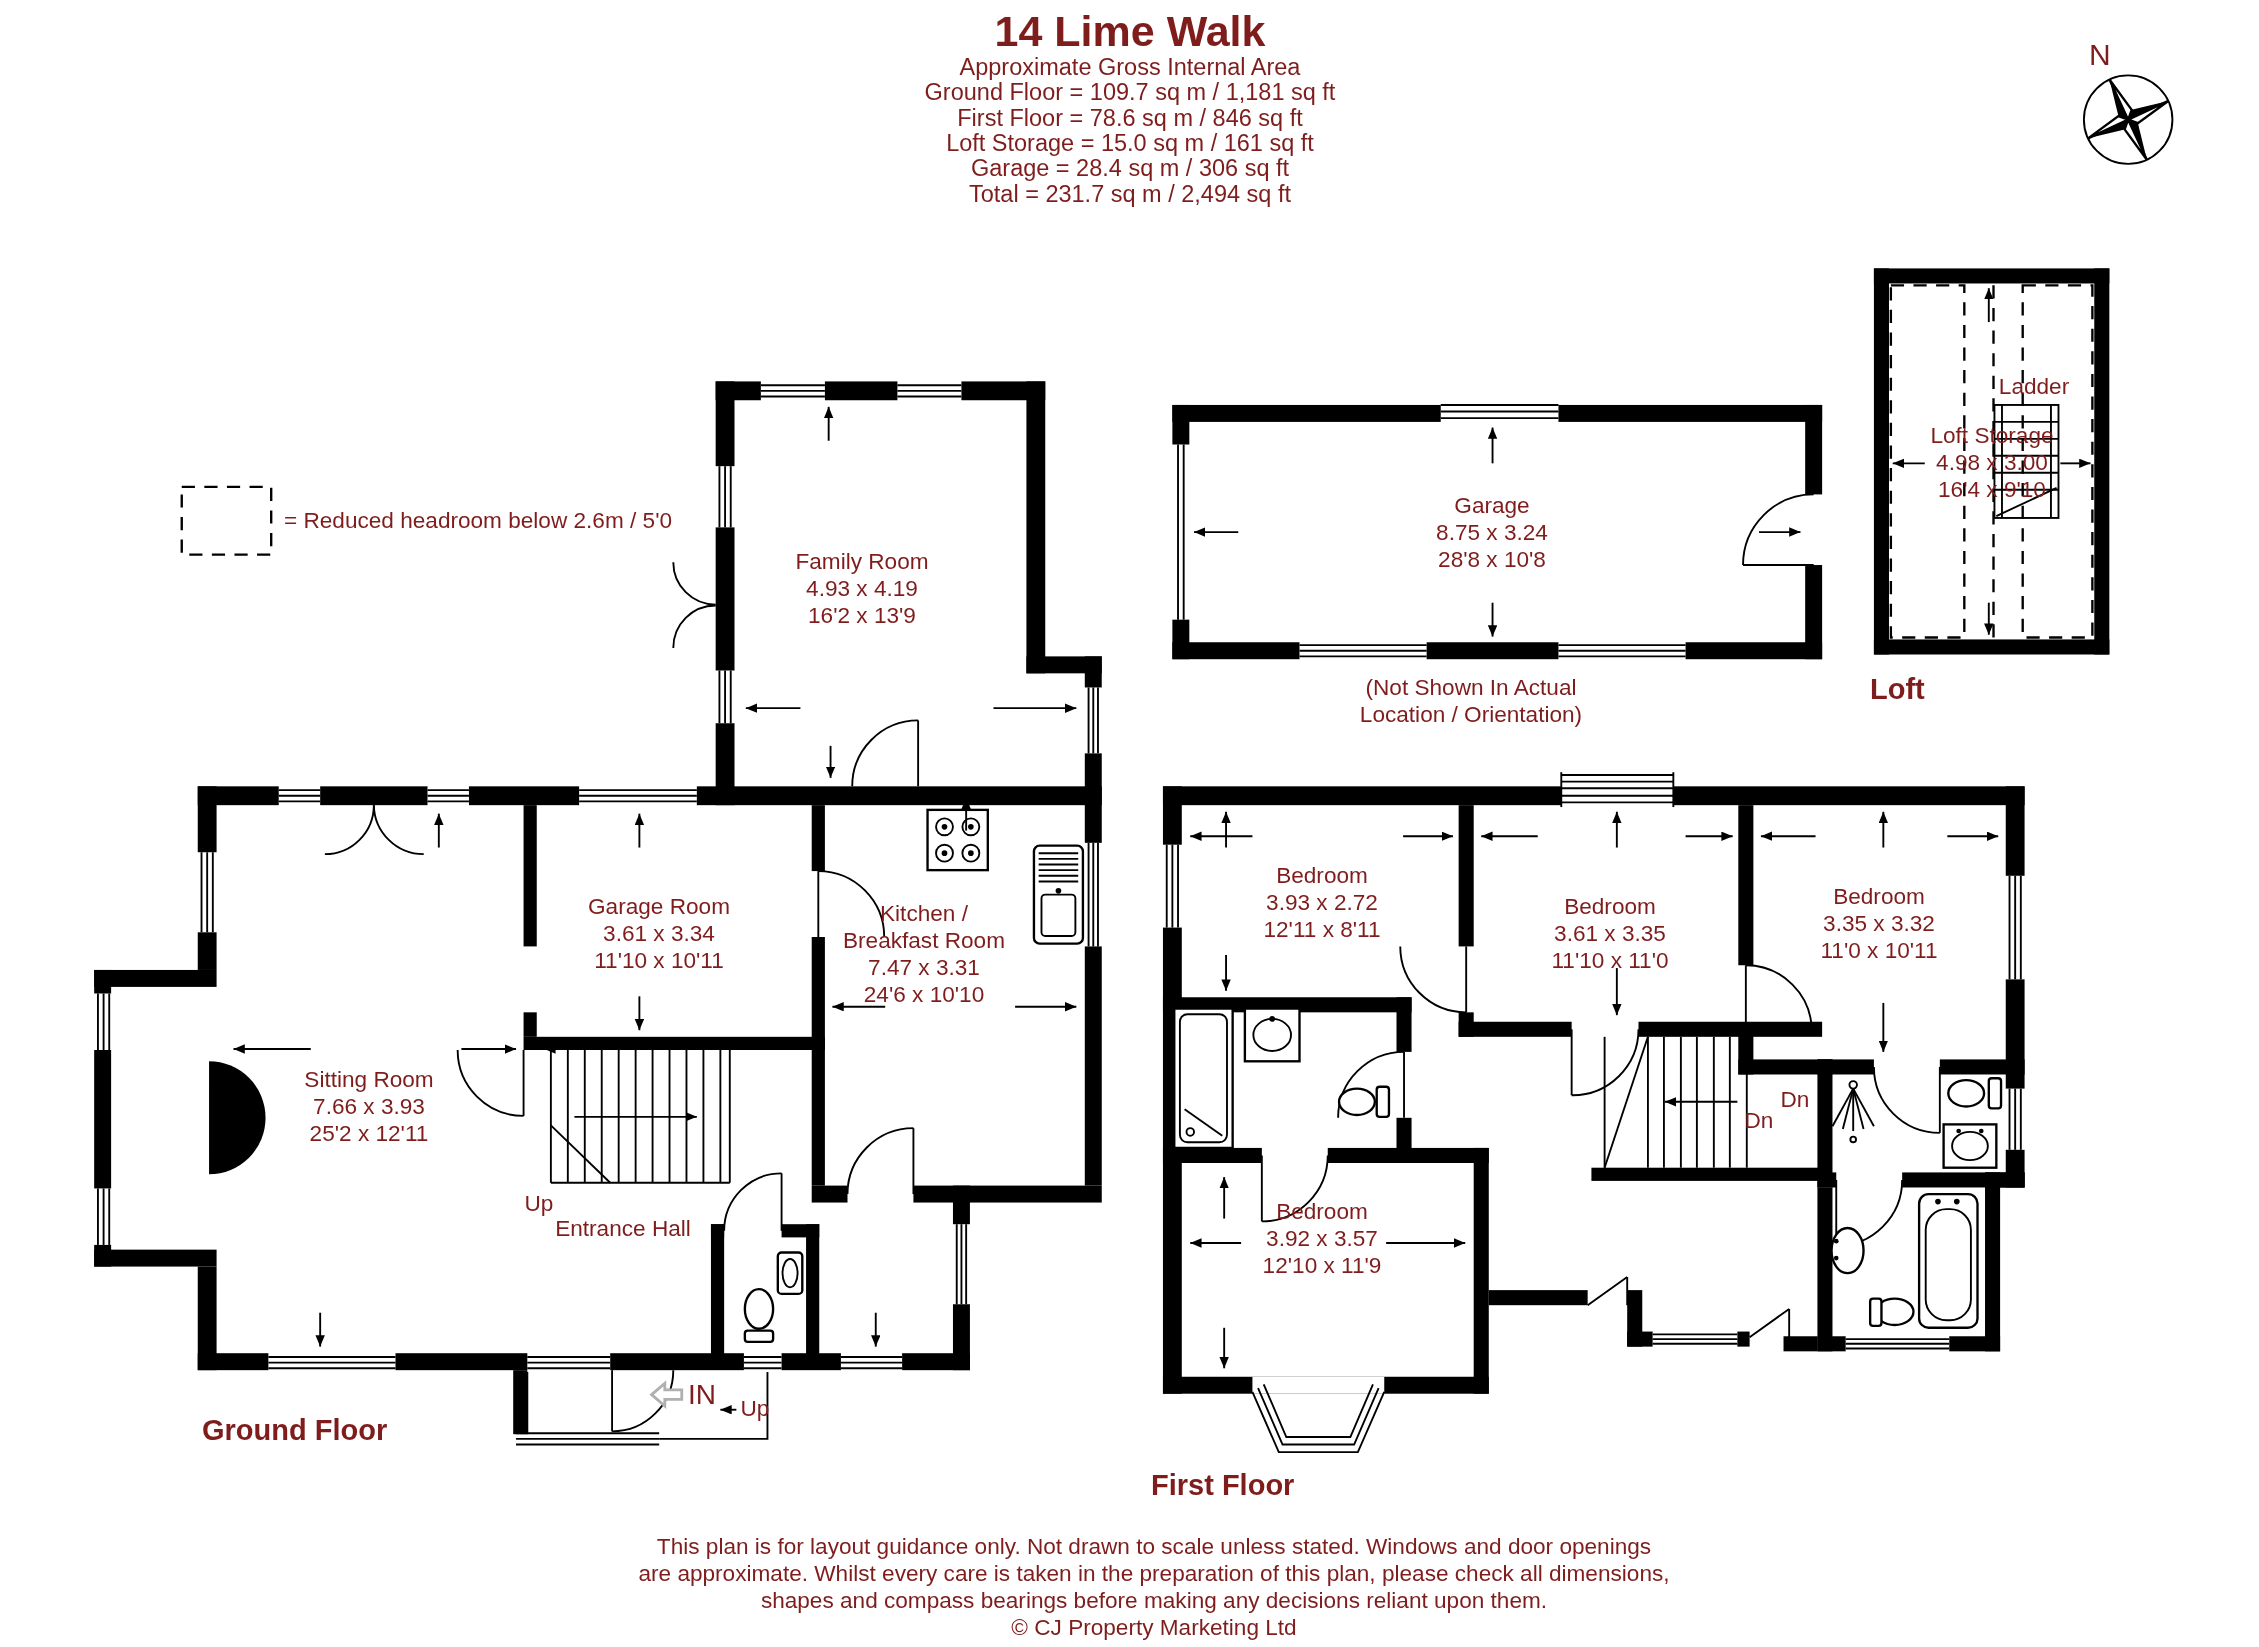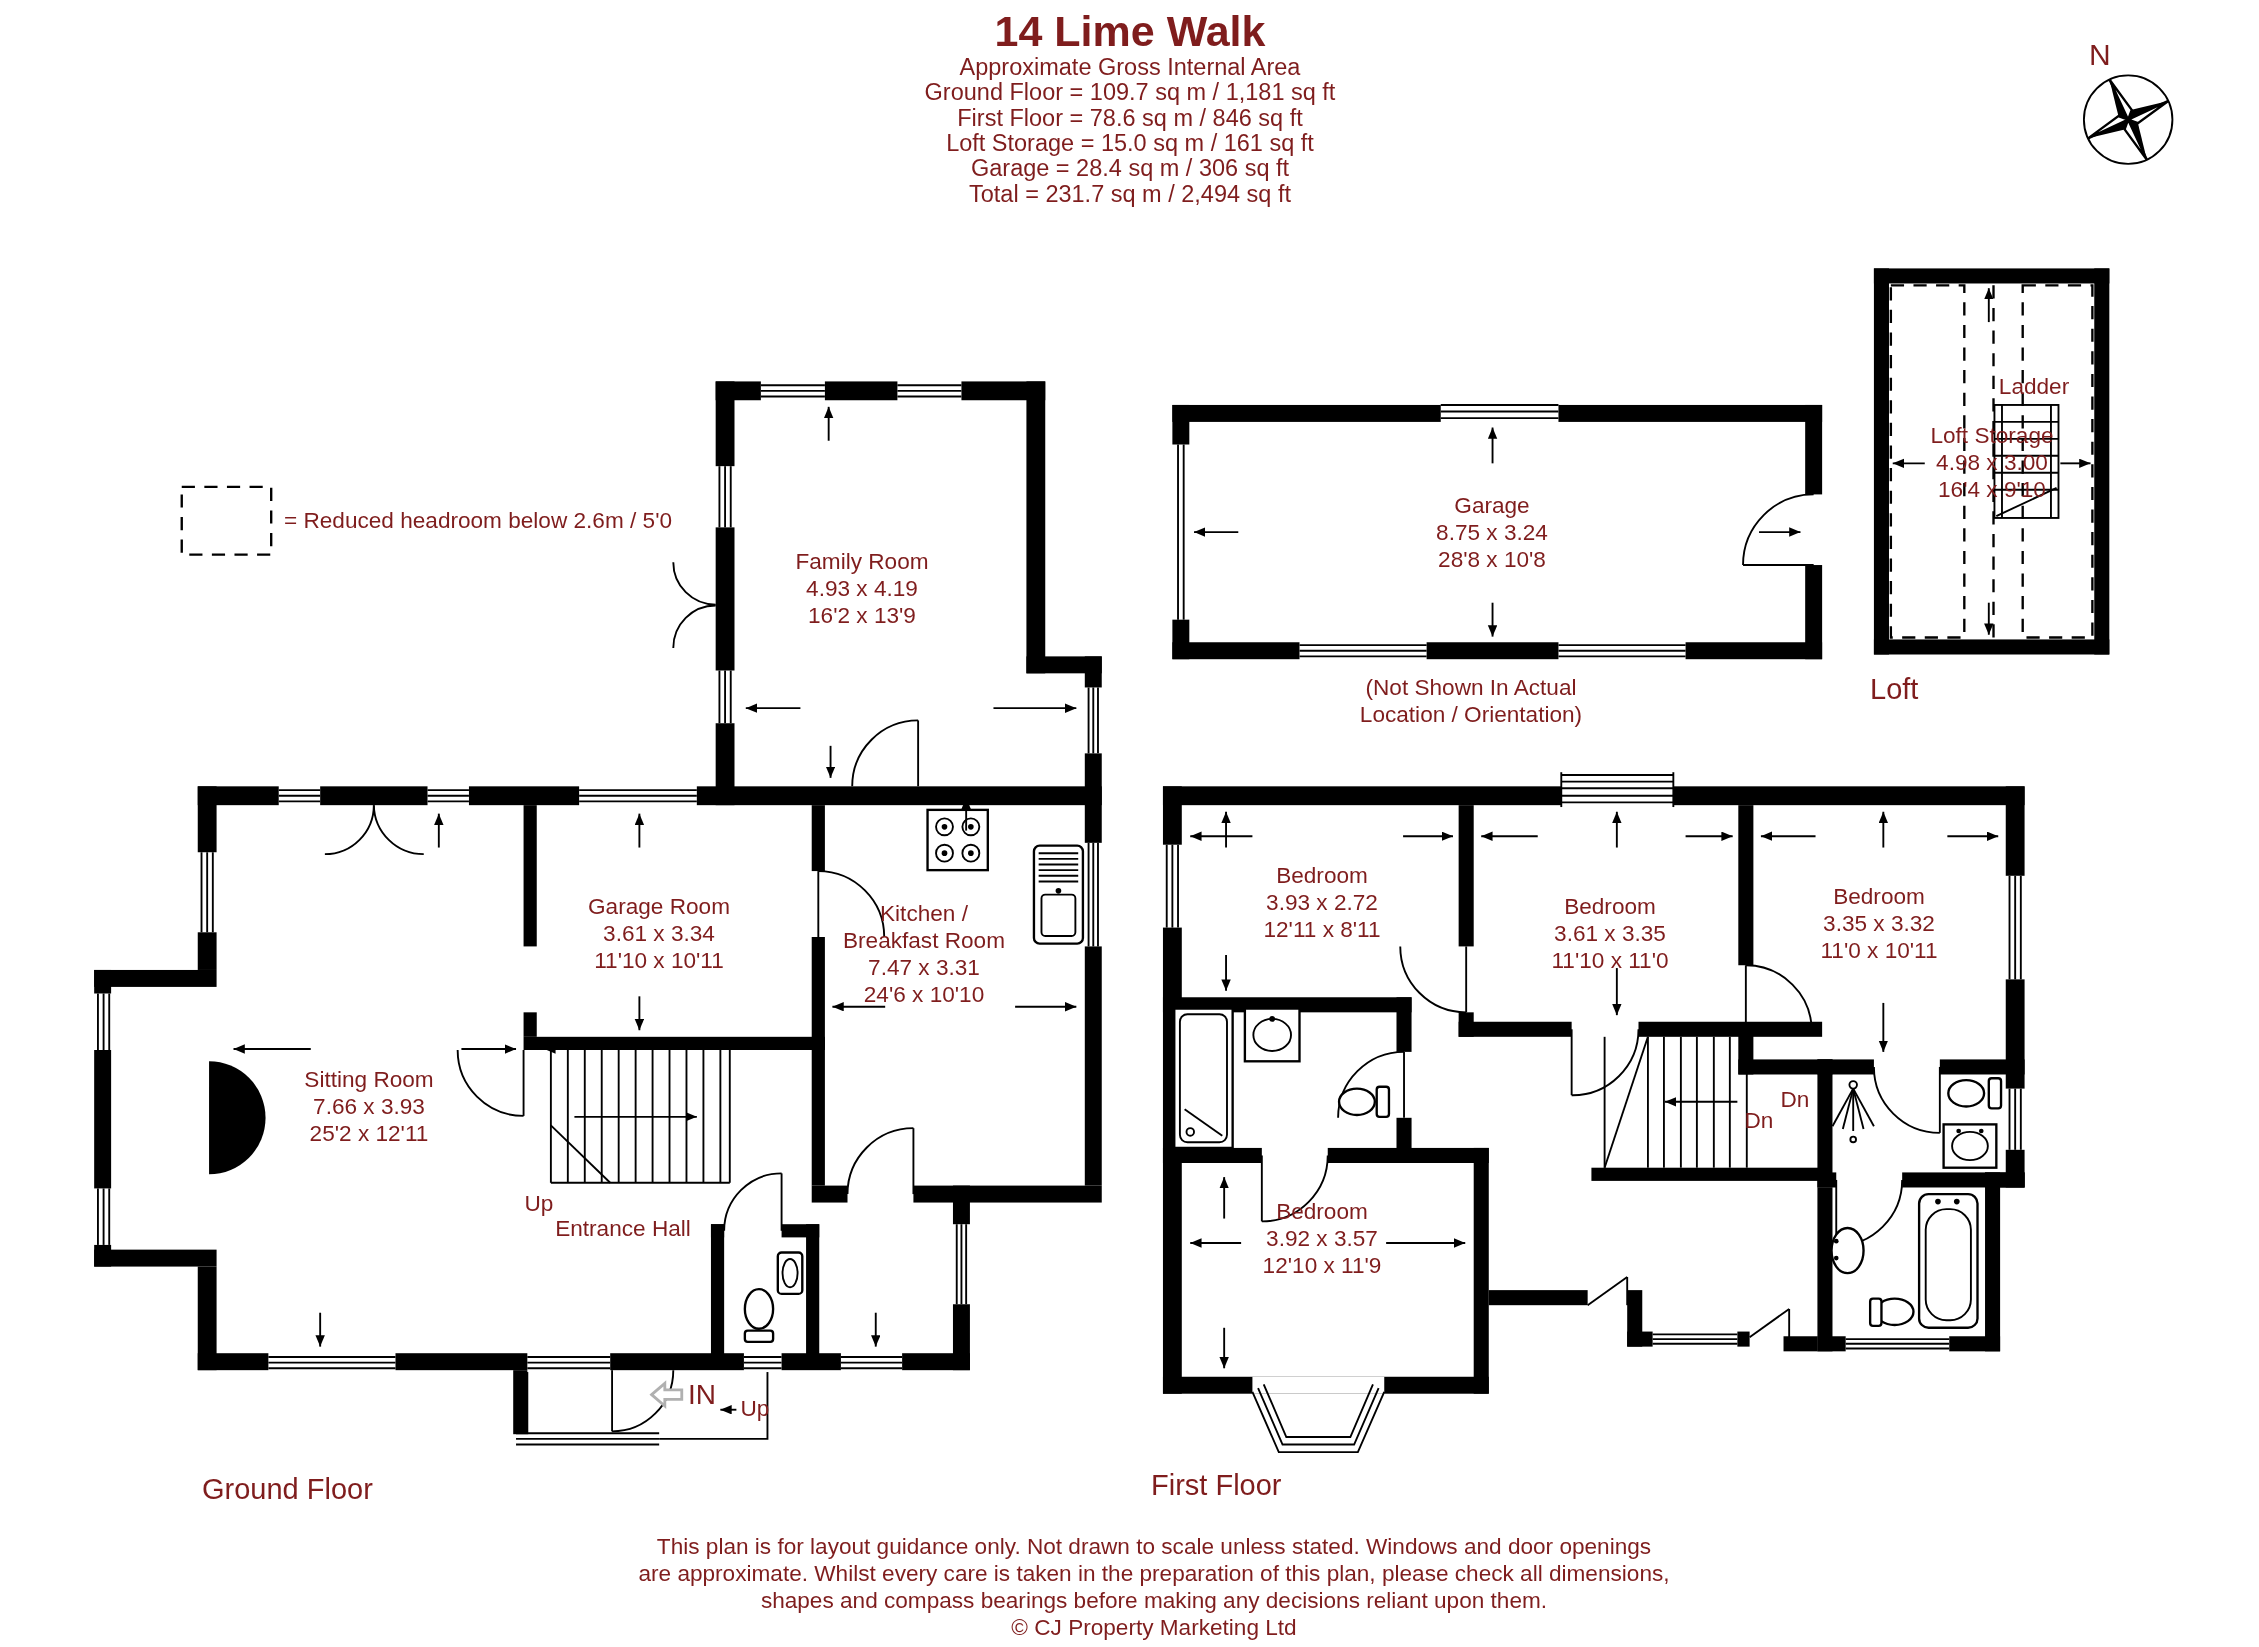--- a/index.html
+++ b/index.html
@@ -10,21 +10,21 @@
   .thin{fill:none;stroke:#000;stroke-width:2;}
   .wl{fill:none;stroke:#000;stroke-width:2;}
   .wf{fill:#fff;stroke:none;}
   .arc{fill:none;stroke:#000;stroke-width:2;}
   .dim{stroke:#000;stroke-width:2;}
   .fix{fill:#fff;stroke:#000;stroke-width:2.5;}
   .dash{fill:none;stroke:#000;stroke-width:2.5;stroke-dasharray:14 10;}
   .grayarrow{fill:#fff;stroke:#b0b0b0;stroke-width:3;}
   .lbl{position:absolute;text-align:center;transform:translateX(-50%);
        font-size:22.6px;line-height:1.2;white-space:nowrap;}
-  .caption{position:absolute;font-weight:normal;font-size:29px;white-space:nowrap;}
+  .caption{position:absolute;font-weight:bold;font-size:29px;white-space:nowrap;}
   .header{position:absolute;left:0;top:7.5px;width:100%;text-align:center;}
   .header .title{font-size:43px;font-weight:bold;line-height:1.1;}
   .header .line{font-size:23.5px;line-height:25.4px;}
   .footer{position:absolute;left:0;top:1533px;width:100%;text-align:center;margin-left:24px;}
   .footer .line{font-size:22.6px;line-height:27px;}
   .nlabel{position:absolute;font-size:30px;font-weight:normal;}
 </style>
 </head>
 <body>
 
@@ -628,21 +628,21 @@
 <div class="lbl" style="left:1492px;top:492px;">
   <div>Garage</div>
   <div>8.75 x 3.24</div>
   <div>28'8 x 10'8</div>
 </div>
 <div class="lbl" style="left:1471px;top:674px;">
   <div>(Not Shown In Actual</div>
   <div>Location / Orientation)</div>
 </div>
 
-<div class="caption" style="left:202px;top:1473px;">Ground Floor</div>
+<div class="caption" style="left:202px;top:1414px;">Ground Floor</div>
 <div class="caption" style="left:1151px;top:1469px;">First Floor</div>
 <div class="caption" style="left:1870px;top:673px;">Loft</div>
 
 <div class="footer">
   <div class="line">This plan is for layout guidance only. Not drawn to scale unless stated. Windows and door openings</div>
   <div class="line">are approximate. Whilst every care is taken in the preparation of this plan, please check all dimensions,</div>
   <div class="line">shapes and compass bearings before making any decisions reliant upon them.</div>
   <div class="line">© CJ Property Marketing Ltd</div>
 </div>
 

